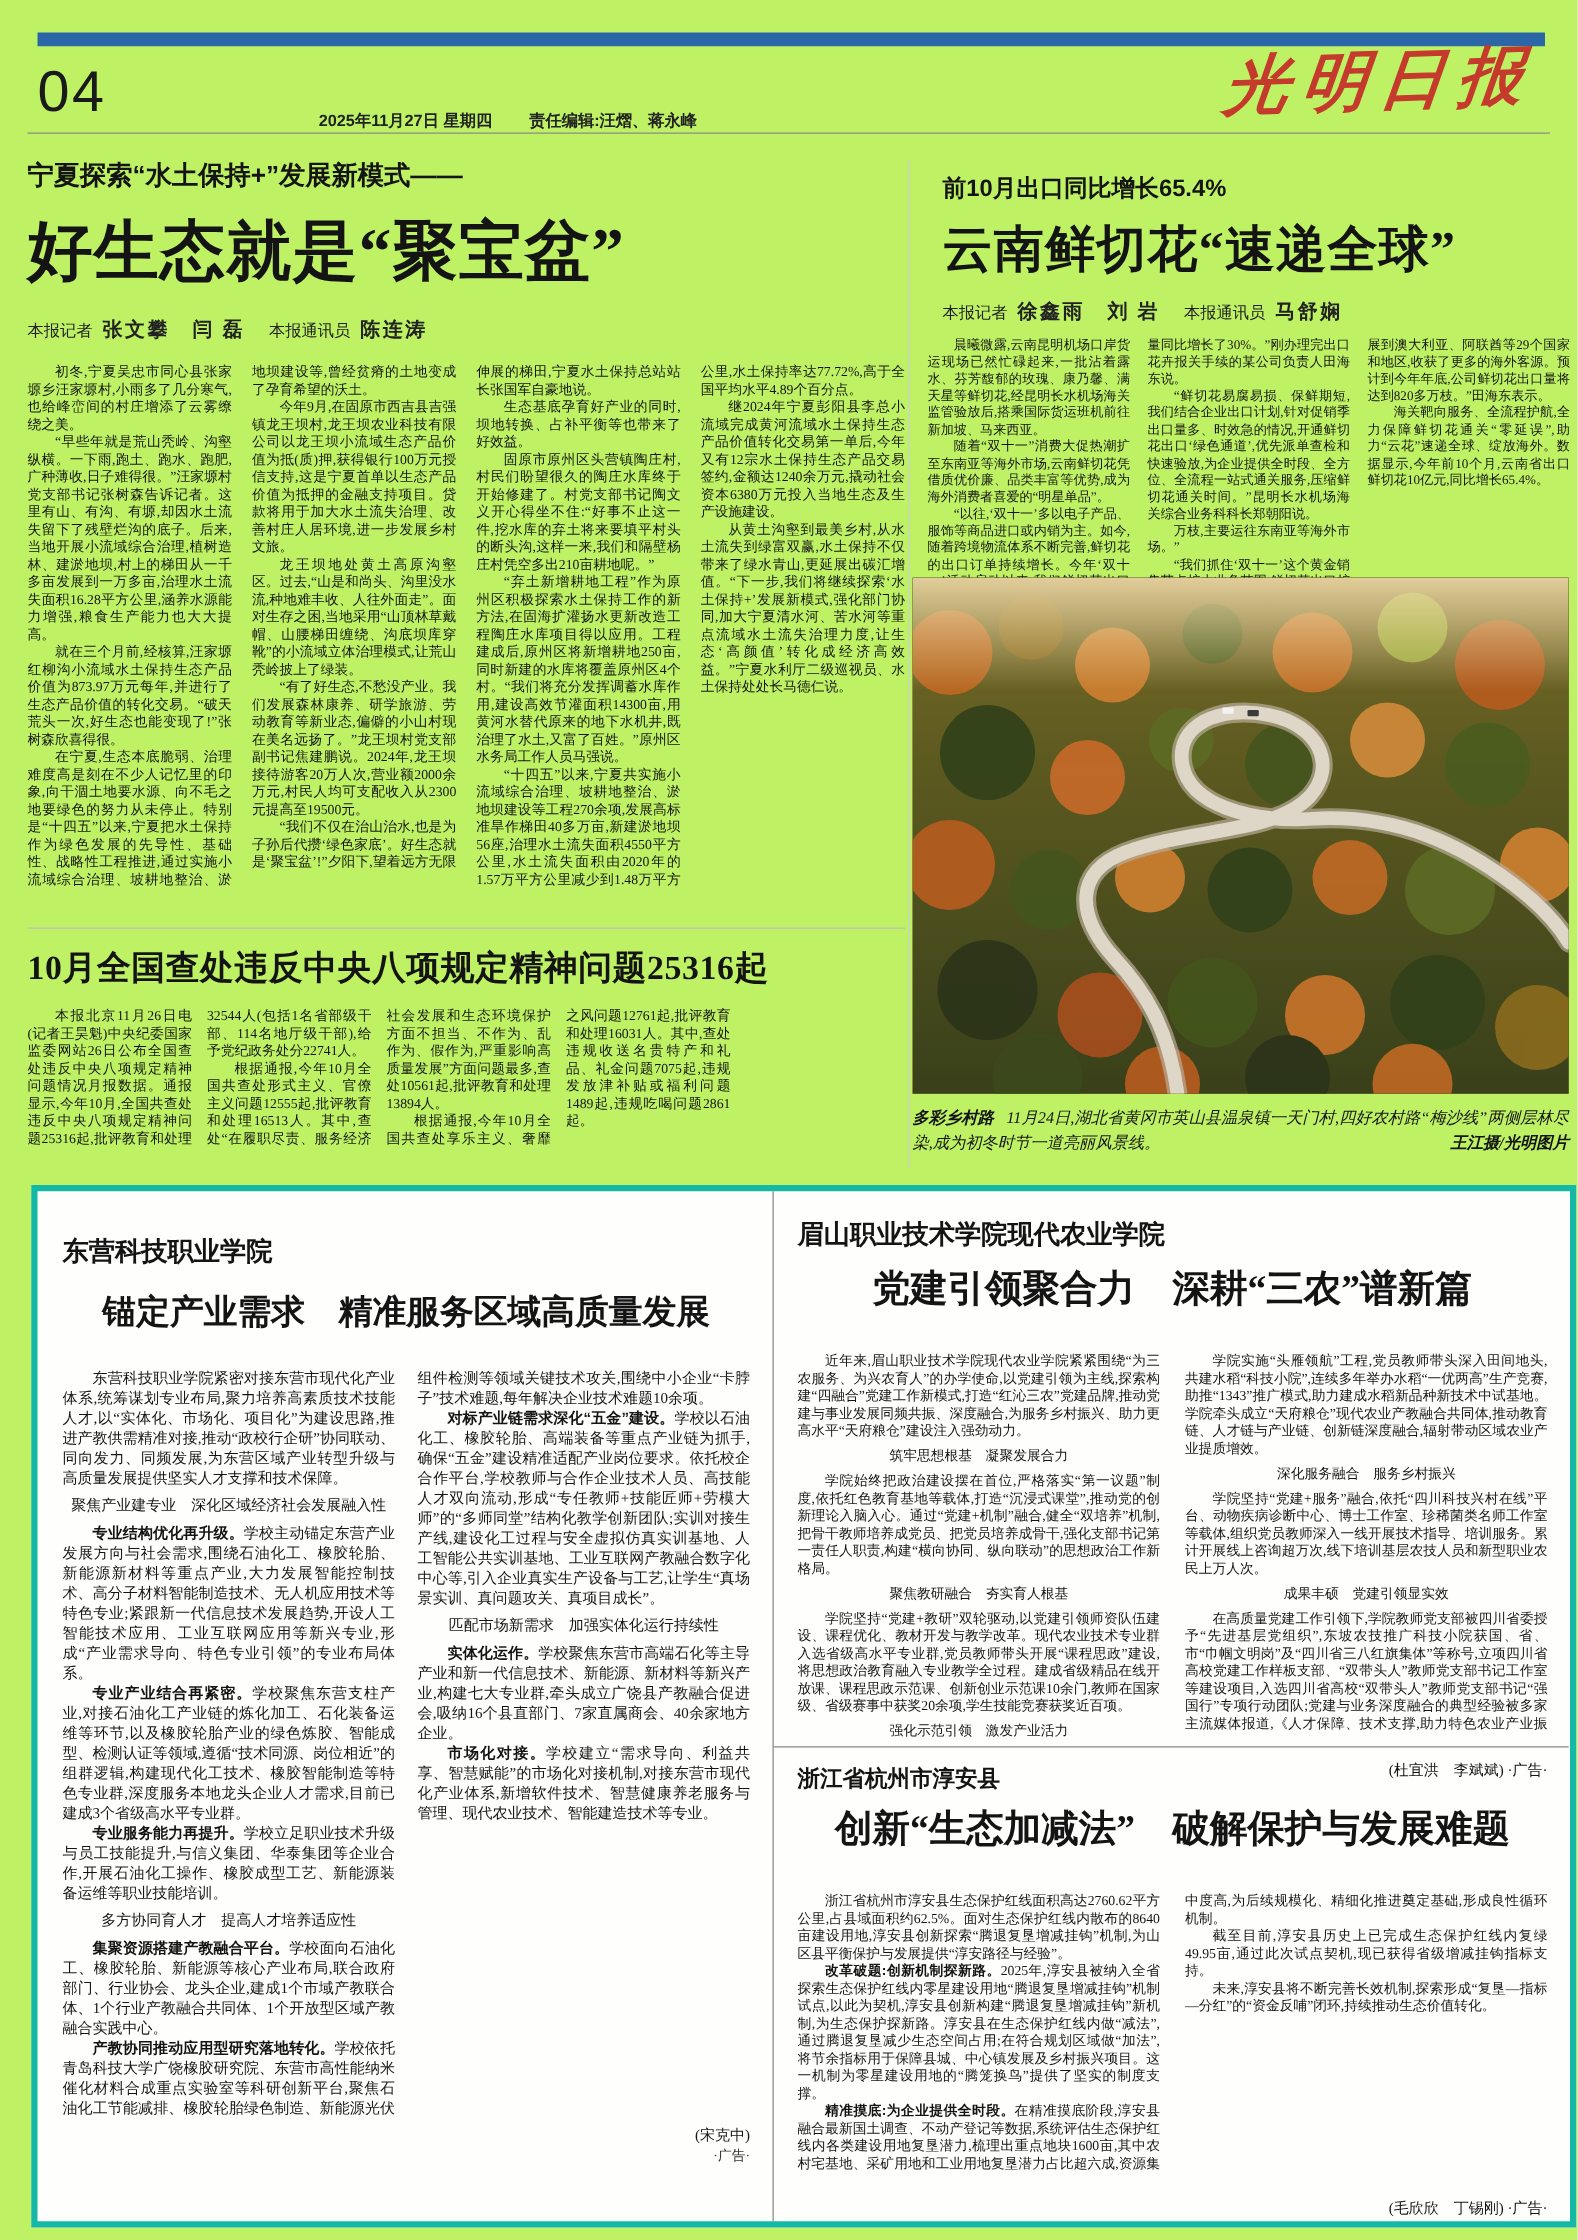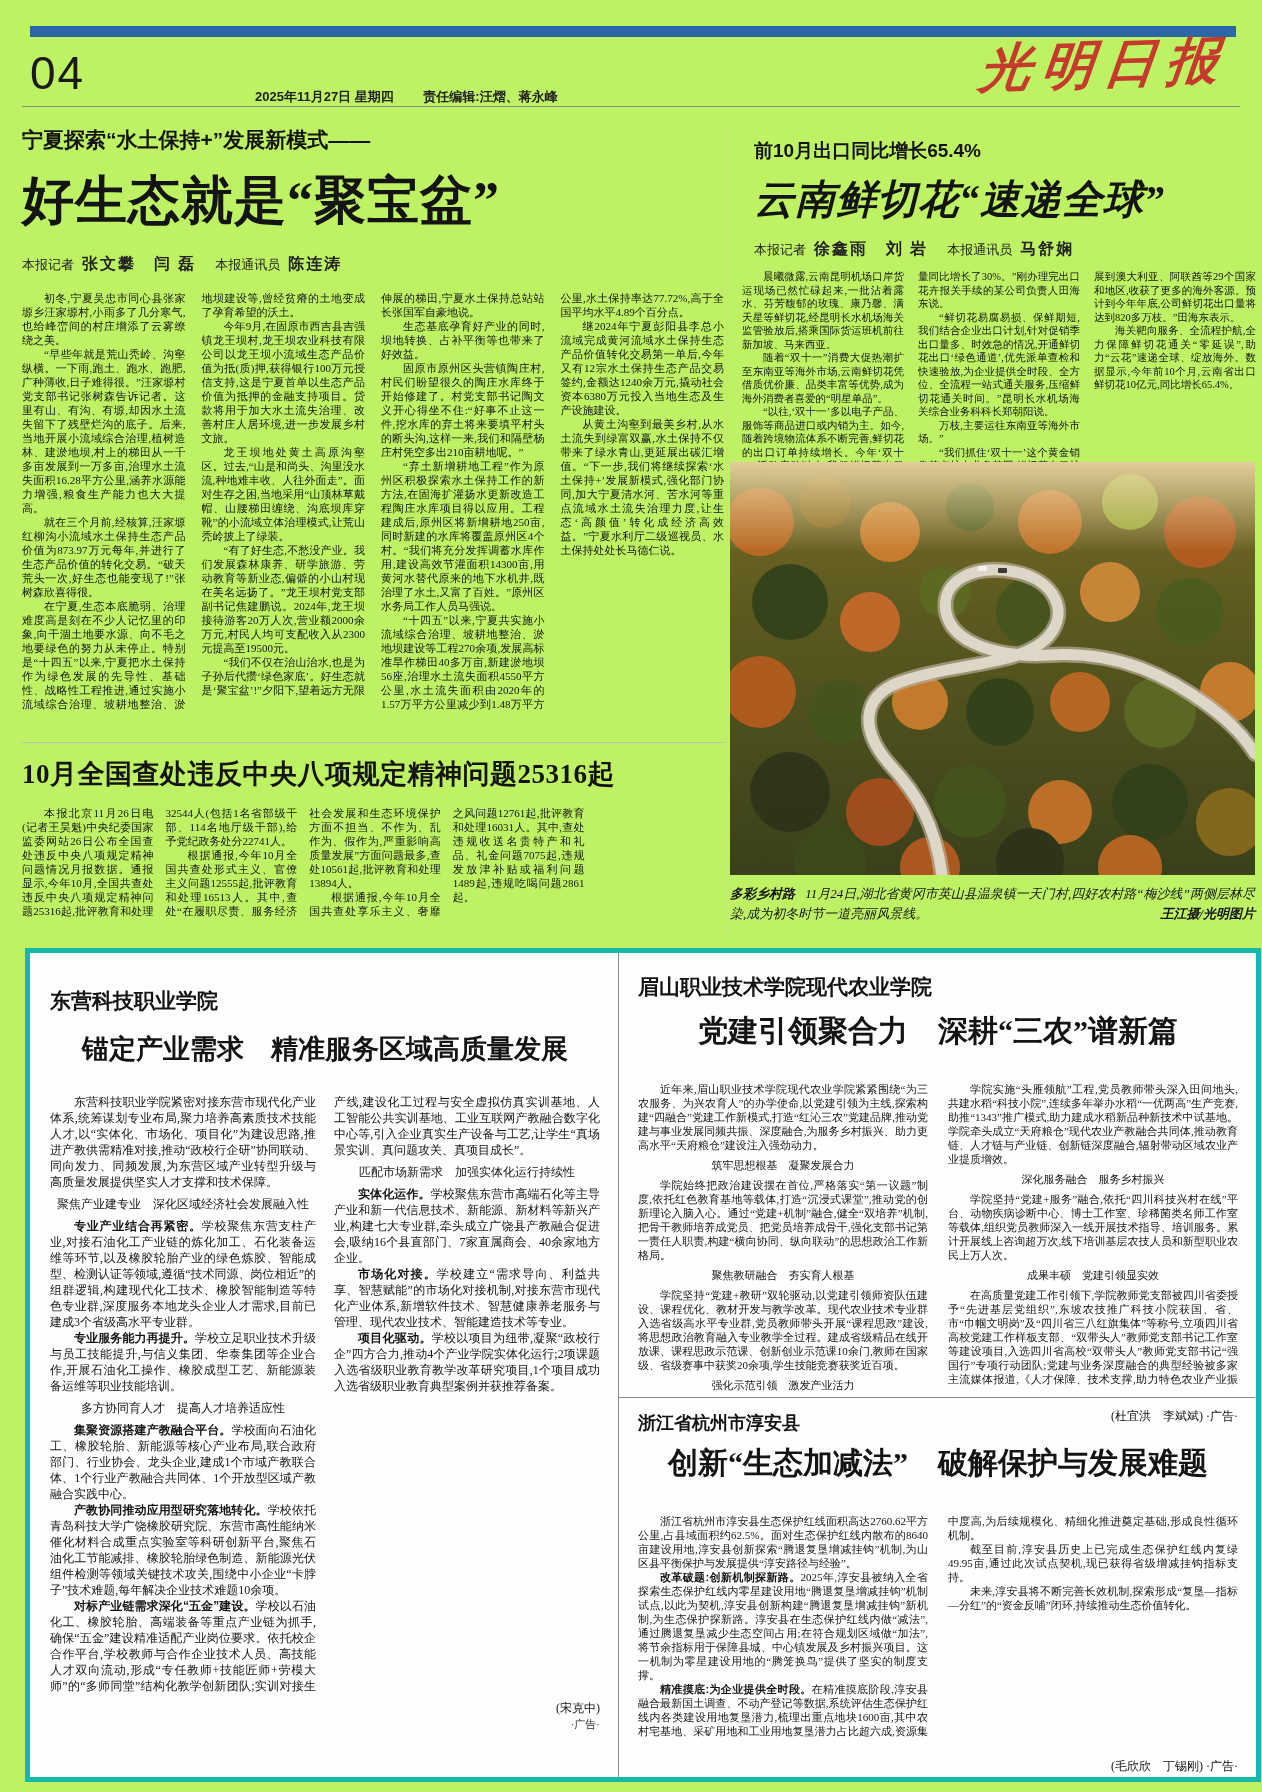--- a/index.html
+++ b/index.html
@@ -27,21 +27,21 @@
   
   .art-nx{position:absolute;left:22px;top:126px;width:702px;}
   .art-nx .headline{font-size:52px;margin-top:12px;}
   .art-nx .byline{margin-top:18px;}
   .art-nx .body-cols{margin-top:16px;column-count:4;column-gap:16px;height:424px;
                      font-size:11px;line-height:14px;}
   .v-rule-main{position:absolute;left:727px;top:128px;height:806px;border-left:1px solid #cfcfcf;}
   
   .art-yn{position:absolute;left:742px;top:138px;width:514px;}
   .art-yn .kicker{font-size:19px;margin-left:12px;font-weight:bold;}
-  .art-yn .headline{font-size:40px;margin-top:8px;margin-left:12px;font-style:italic;}
+  .art-yn .headline{font-size:40px;margin-top:8px;margin-left:12px;}
   .art-yn .byline{margin-top:12px;margin-left:12px;}
   .art-yn .body-cols{margin-top:10px;column-count:3;column-gap:14px;height:212px;
                      font-size:10.5px;line-height:13.5px;}
   
   .photo{position:absolute;left:730px;top:462px;width:525px;height:413px;overflow:hidden;background:#4c4a1d;}
   .caption{position:absolute;left:730px;top:884px;width:525px;font-size:13px;line-height:20px;
            text-align:justify;font-style:italic;}
   .caption .cap-title{font-weight:bold;margin-right:10px;}
   .caption .cap-credit{font-weight:bold;float:right;}
   
@@ -208,30 +208,30 @@
   <section class="ads-box">
     <div class="ads-vdiv"></div>
     <div class="ads-hdiv"></div>
 
     <div class="ad-dy">
       <div class="ad-org">东营科技职业学院</div>
       <h3 class="ad-headline">锚定产业需求　精准服务区域高质量发展</h3>
       <div class="ad-body">
         <p>东营科技职业学院紧密对接东营市现代化产业体系,统筹谋划专业布局,聚力培养高素质技术技能人才,以“实体化、市场化、项目化”为建设思路,推进产教供需精准对接,推动“政校行企研”协同联动、同向发力、同频发展,为东营区域产业转型升级与高质量发展提供坚实人才支撑和技术保障。</p>
         <p class="ad-subhead">聚焦产业建专业　深化区域经济社会发展融入性</p>
+        <p><span class="ad-lead">专业结构优化再升级。</span><span>学校主动锚定东营产业发展方向与社会需求,围绕石油化工、橡胶轮胎、新能源新材料等重点产业,大力发展智能控制技术、高分子材料智能制造技术、无人机应用技术等特色专业;紧跟新一代信息技术发展趋势,开设人工智能技术应用、工业互联网应用等新兴专业,形成“产业需求导向、特色专业引领”的专业布局体系。</span></p>
         <p><span class="ad-lead">专业产业结合再紧密。</span><span>学校聚焦东营支柱产业,对接石油化工产业链的炼化加工、石化装备运维等环节,以及橡胶轮胎产业的绿色炼胶、智能成型、检测认证等领域,遵循“技术同源、岗位相近”的组群逻辑,构建现代化工技术、橡胶智能制造等特色专业群,深度服务本地龙头企业人才需求,目前已建成3个省级高水平专业群。</span></p>
         <p><span class="ad-lead">专业服务能力再提升。</span><span>学校立足职业技术升级与员工技能提升,与信义集团、华泰集团等企业合作,开展石油化工操作、橡胶成型工艺、新能源装备运维等职业技能培训。</span></p>
         <p class="ad-subhead">多方协同育人才　提高人才培养适应性</p>
         <p><span class="ad-lead">集聚资源搭建产教融合平台。</span><span>学校面向石油化工、橡胶轮胎、新能源等核心产业布局,联合政府部门、行业协会、龙头企业,建成1个市域产教联合体、1个行业产教融合共同体、1个开放型区域产教融合实践中心。</span></p>
         <p><span class="ad-lead">产教协同推动应用型研究落地转化。</span><span>学校依托青岛科技大学广饶橡胶研究院、东营市高性能纳米催化材料合成重点实验室等科研创新平台,聚焦石油化工节能减排、橡胶轮胎绿色制造、新能源光伏组件检测等领域关键技术攻关,围绕中小企业“卡脖子”技术难题,每年解决企业技术难题10余项。</span></p>
         <p><span class="ad-lead">对标产业链需求深化“五金”建设。</span><span>学校以石油化工、橡胶轮胎、高端装备等重点产业链为抓手,确保“五金”建设精准适配产业岗位要求。依托校企合作平台,学校教师与合作企业技术人员、高技能人才双向流动,形成“专任教师+技能匠师+劳模大师”的“多师同堂”结构化教学创新团队;实训对接生产线,建设化工过程与安全虚拟仿真实训基地、人工智能公共实训基地、工业互联网产教融合数字化中心等,引入企业真实生产设备与工艺,让学生“真场景实训、真问题攻关、真项目成长”。</span></p>
         <p class="ad-subhead">匹配市场新需求　加强实体化运行持续性</p>
         <p><span class="ad-lead">实体化运作。</span><span>学校聚焦东营市高端石化等主导产业和新一代信息技术、新能源、新材料等新兴产业,构建七大专业群,牵头成立广饶县产教融合促进会,吸纳16个县直部门、7家直属商会、40余家地方企业。</span></p>
         <p><span class="ad-lead">市场化对接。</span><span>学校建立“需求导向、利益共享、智慧赋能”的市场化对接机制,对接东营市现代化产业体系,新增软件技术、智慧健康养老服务与管理、现代农业技术、智能建造技术等专业。</span></p>
-        <p><span class="ad-lead">项目化驱动。</span><span>学校以项目为纽带,凝聚“政校行企”四方合力,推动4个产业学院实体化运行;2项课题入选省级职业教育教学改革研究项目,1个项目成功入选省级职业教育典型案例并获推荐备案。</span></p>
       </div>
       <div class="ad-credit">(宋克中)</div>
       <div class="ad-mark">·广告·</div>
     </div>
 
     <div class="ad-ms">
       <div class="ad-org">眉山职业技术学院现代农业学院</div>
       <h3 class="ad-headline">党建引领聚合力　深耕“三农”谱新篇</h3>
       <div class="ad-body">
         <p>近年来,眉山职业技术学院现代农业学院紧紧围绕“为三农服务、为兴农育人”的办学使命,以党建引领为主线,探索构建“四融合”党建工作新模式,打造“红沁三农”党建品牌,推动党建与事业发展同频共振、深度融合,为服务乡村振兴、助力更高水平“天府粮仓”建设注入强劲动力。</p>

